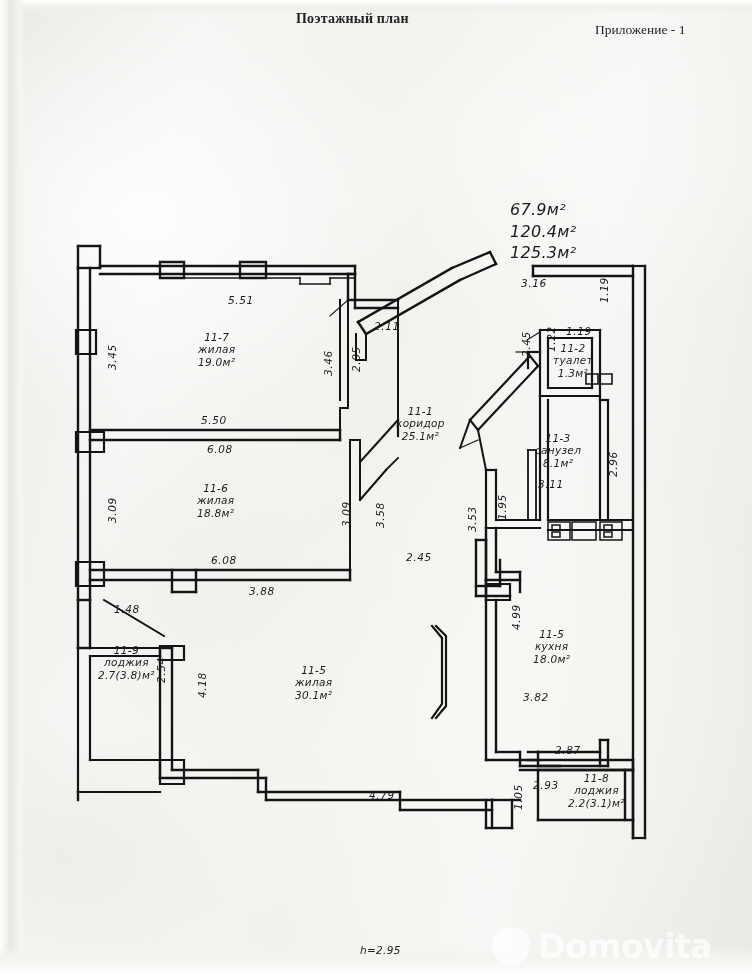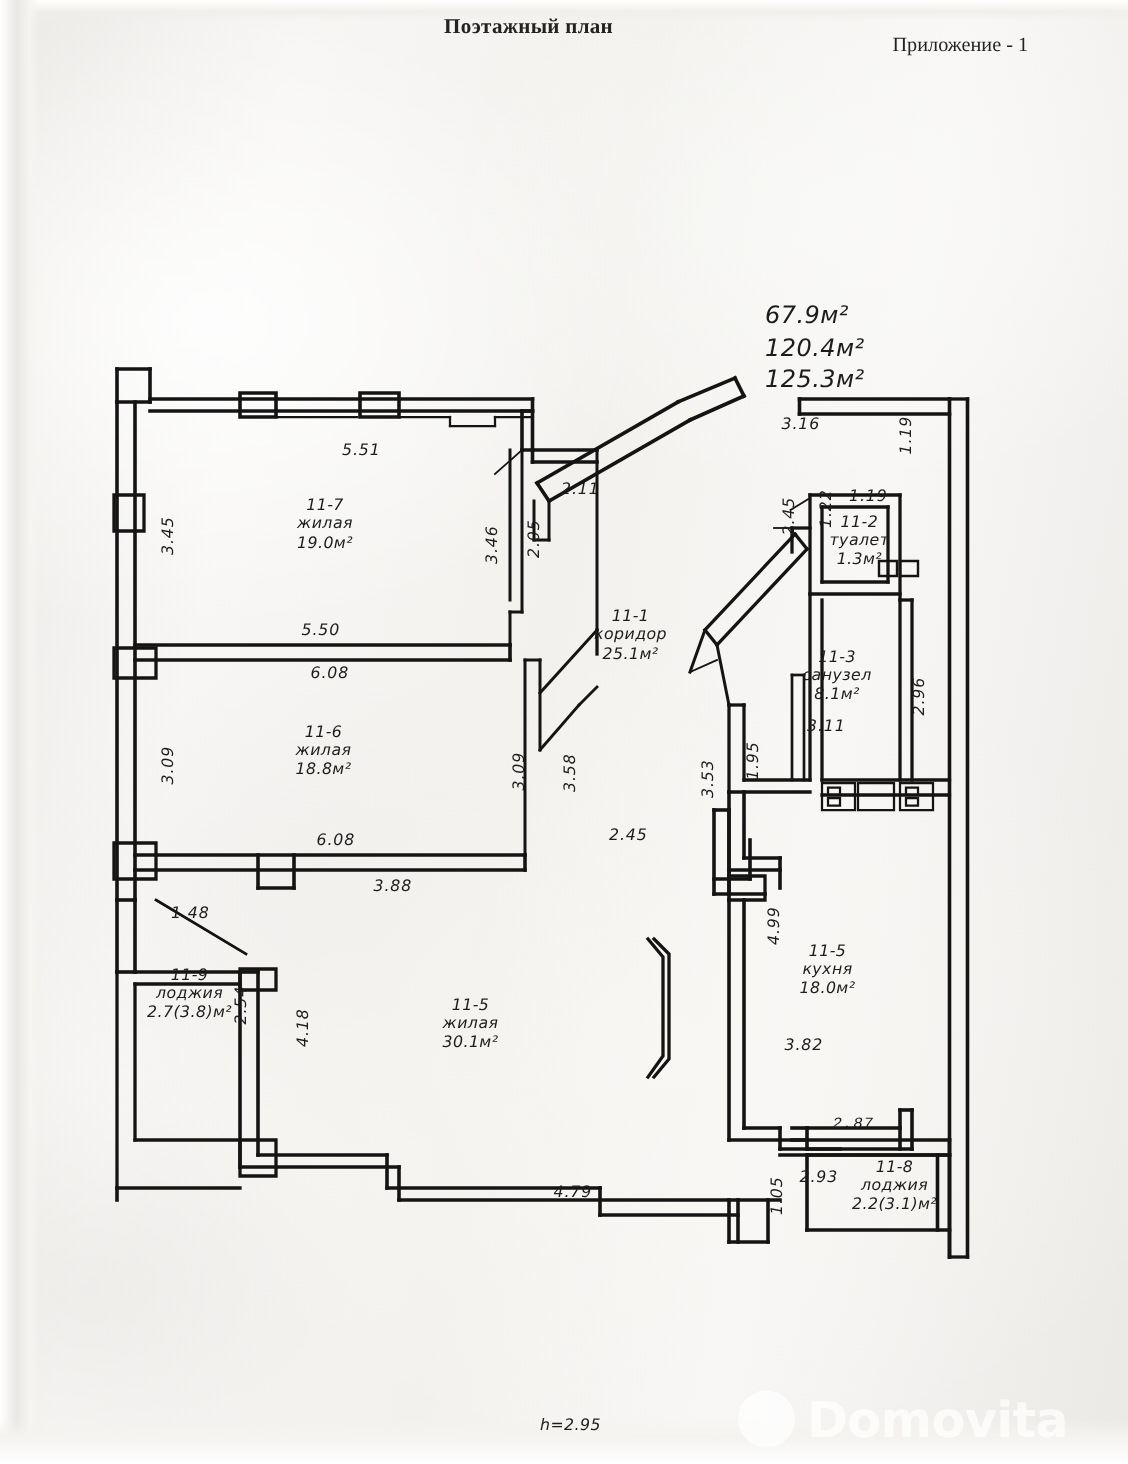--- a/index.html
+++ b/index.html
@@ -470,21 +470,21 @@
   <div class="lbl dim" style="left:211px; top:554px;">6.08</div>
   <div class="lbl dim" style="left:249px; top:585px;">3.88</div>
   <div class="lbl dim" style="left:114px; top:603px;">1.48</div>
   <div class="lbl dim" style="left:374px; top:320px;">2.11</div>
   <div class="lbl dim" style="left:521px; top:277px;">3.16</div>
   <div class="lbl dim" style="left:566px; top:325px;">1.19</div>
   <div class="lbl dim" style="left:538px; top:478px;">3.11</div>
   <div class="lbl dim" style="left:406px; top:551px;">2.45</div>
   <div class="lbl dim" style="left:369px; top:789px;">4.79</div>
   <div class="lbl dim" style="left:523px; top:691px;">3.82</div>
-  <div class="lbl dim" style="left:555px; top:744px;font-family:Liberation Mono, monospace;">2.87</div>
+  <div class="lbl dim" style="left:555px; top:744px;">2.87</div>
   <div class="lbl dim" style="left:533px; top:779px;text-align:right;">2.93</div>
 
   <div class="lbl dim rot90" style="left:106px; top:370px;">3.45</div>
   <div class="lbl dim rot90" style="left:106px; top:523px;">3.09</div>
   <div class="lbl dim rot90" style="left:340px; top:527px;">3.09</div>
   <div class="lbl dim rot90" style="left:374px; top:528px;">3.58</div>
   <div class="lbl dim rot90" style="left:322px; top:376px;">3.46</div>
   <div class="lbl dim rot90" style="left:350px; top:372px;">2.05</div>
   <div class="lbl dim rot90" style="left:598px; top:303px;">1.19</div>
   <div class="lbl dim rot90" style="left:545px; top:352px;">1.22</div>

